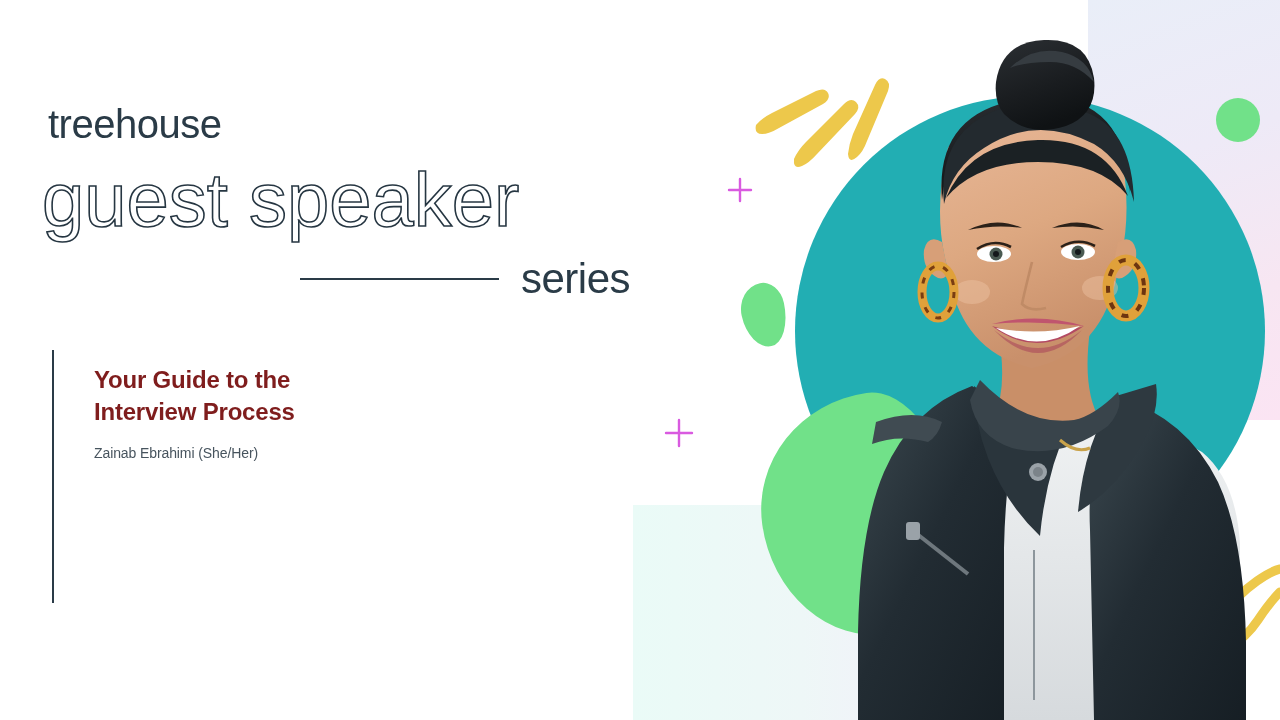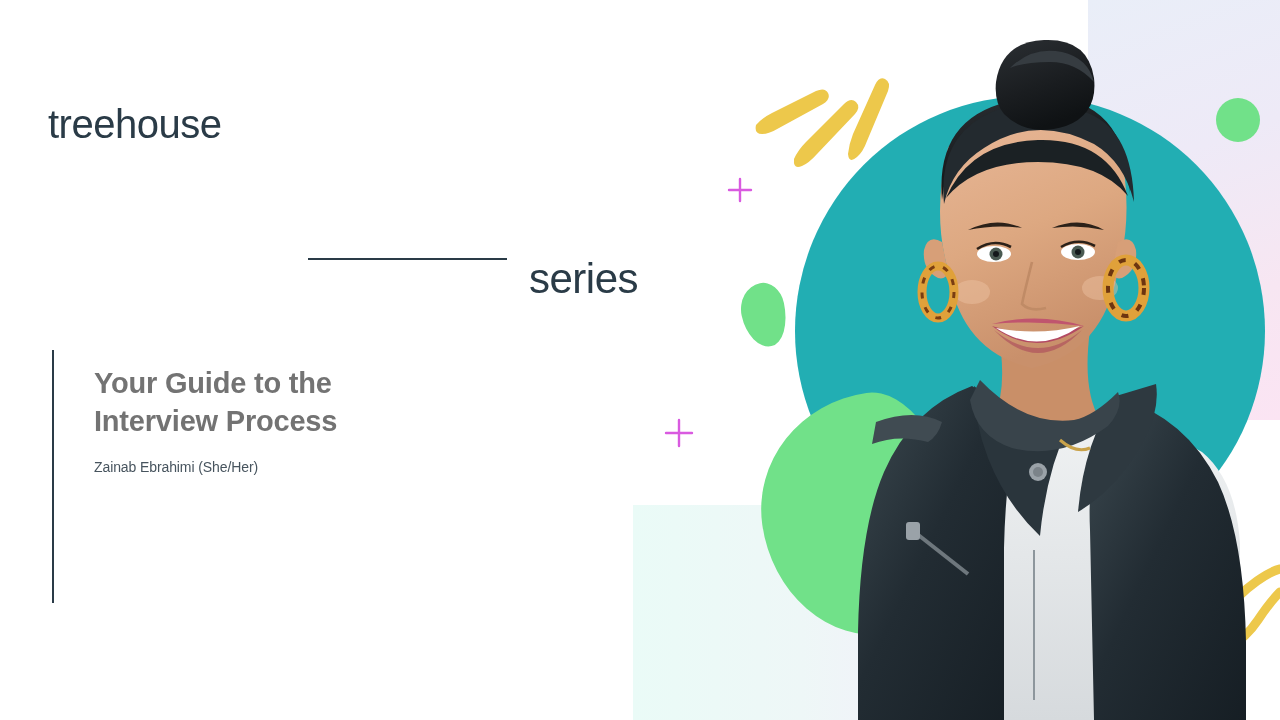--- a/index.html
+++ b/index.html
@@ -106,23 +106,24 @@
     font-size: 76px;
     font-weight: 400;
     letter-spacing: 0px;
     line-height: 1.05;
     color: transparent;
     -webkit-text-stroke: 1.6px #263642;
     text-shadow: none;
   }
   .series-row {
     position: absolute;
-    left: 308px; top: 258px;
+    left: 300px; top: 258px;
     width: 330px;
     display: flex;
+    align-items: center;
     gap: 22px;
   }
   .series-rule {
     flex: 1 1 auto;
     height: 2px;
     background: #2a3b47;
   }
   .series-word {
     flex: 0 0 auto;
     font-size: 42px;
@@ -134,23 +135,23 @@
 
   .info-block {
     position: absolute;
     left: 52px; top: 350px;
     height: 253px;
     border-left: 2px solid #2a3b47;
     padding-left: 40px;
     box-sizing: border-box;
   }
   .talk-title {
-    font-size: 29px;
+    font-size: 24px;
     font-weight: 700;
-    color: #737373;
+    color: #7f1d1d;
     line-height: 1.32;
     margin: 14px 0 0 0;
     letter-spacing: -0.2px;
   }
   .speaker-name, .speaker-role {
     font-size: 14px;
     font-weight: 400;
     color: #47545e;
     line-height: 1.45;
     letter-spacing: -0.1px;
@@ -307,20 +308,21 @@
           <ellipse cx="306" cy="258" rx="18" ry="28" fill="none" stroke="#6d3510" stroke-width="4" stroke-dasharray="7 10"></ellipse>
         </g>
 
         <path d="M240 410 q16 14 30 8" stroke="#c9a24a" stroke-width="3" fill="none"></path>
       </g>
     </svg>
   </div>
 
   <div class="brand">treehouse</div>
 
+  <div class="headline-outline">guest speaker</div>
 
   <div class="series-row">
     <span class="series-rule"></span>
     <span class="series-word">series</span>
   </div>
 
   <div class="info-block">
     <div class="talk-title">
       <span>Your Guide to the</span><br>
       <span>Interview Process</span>

